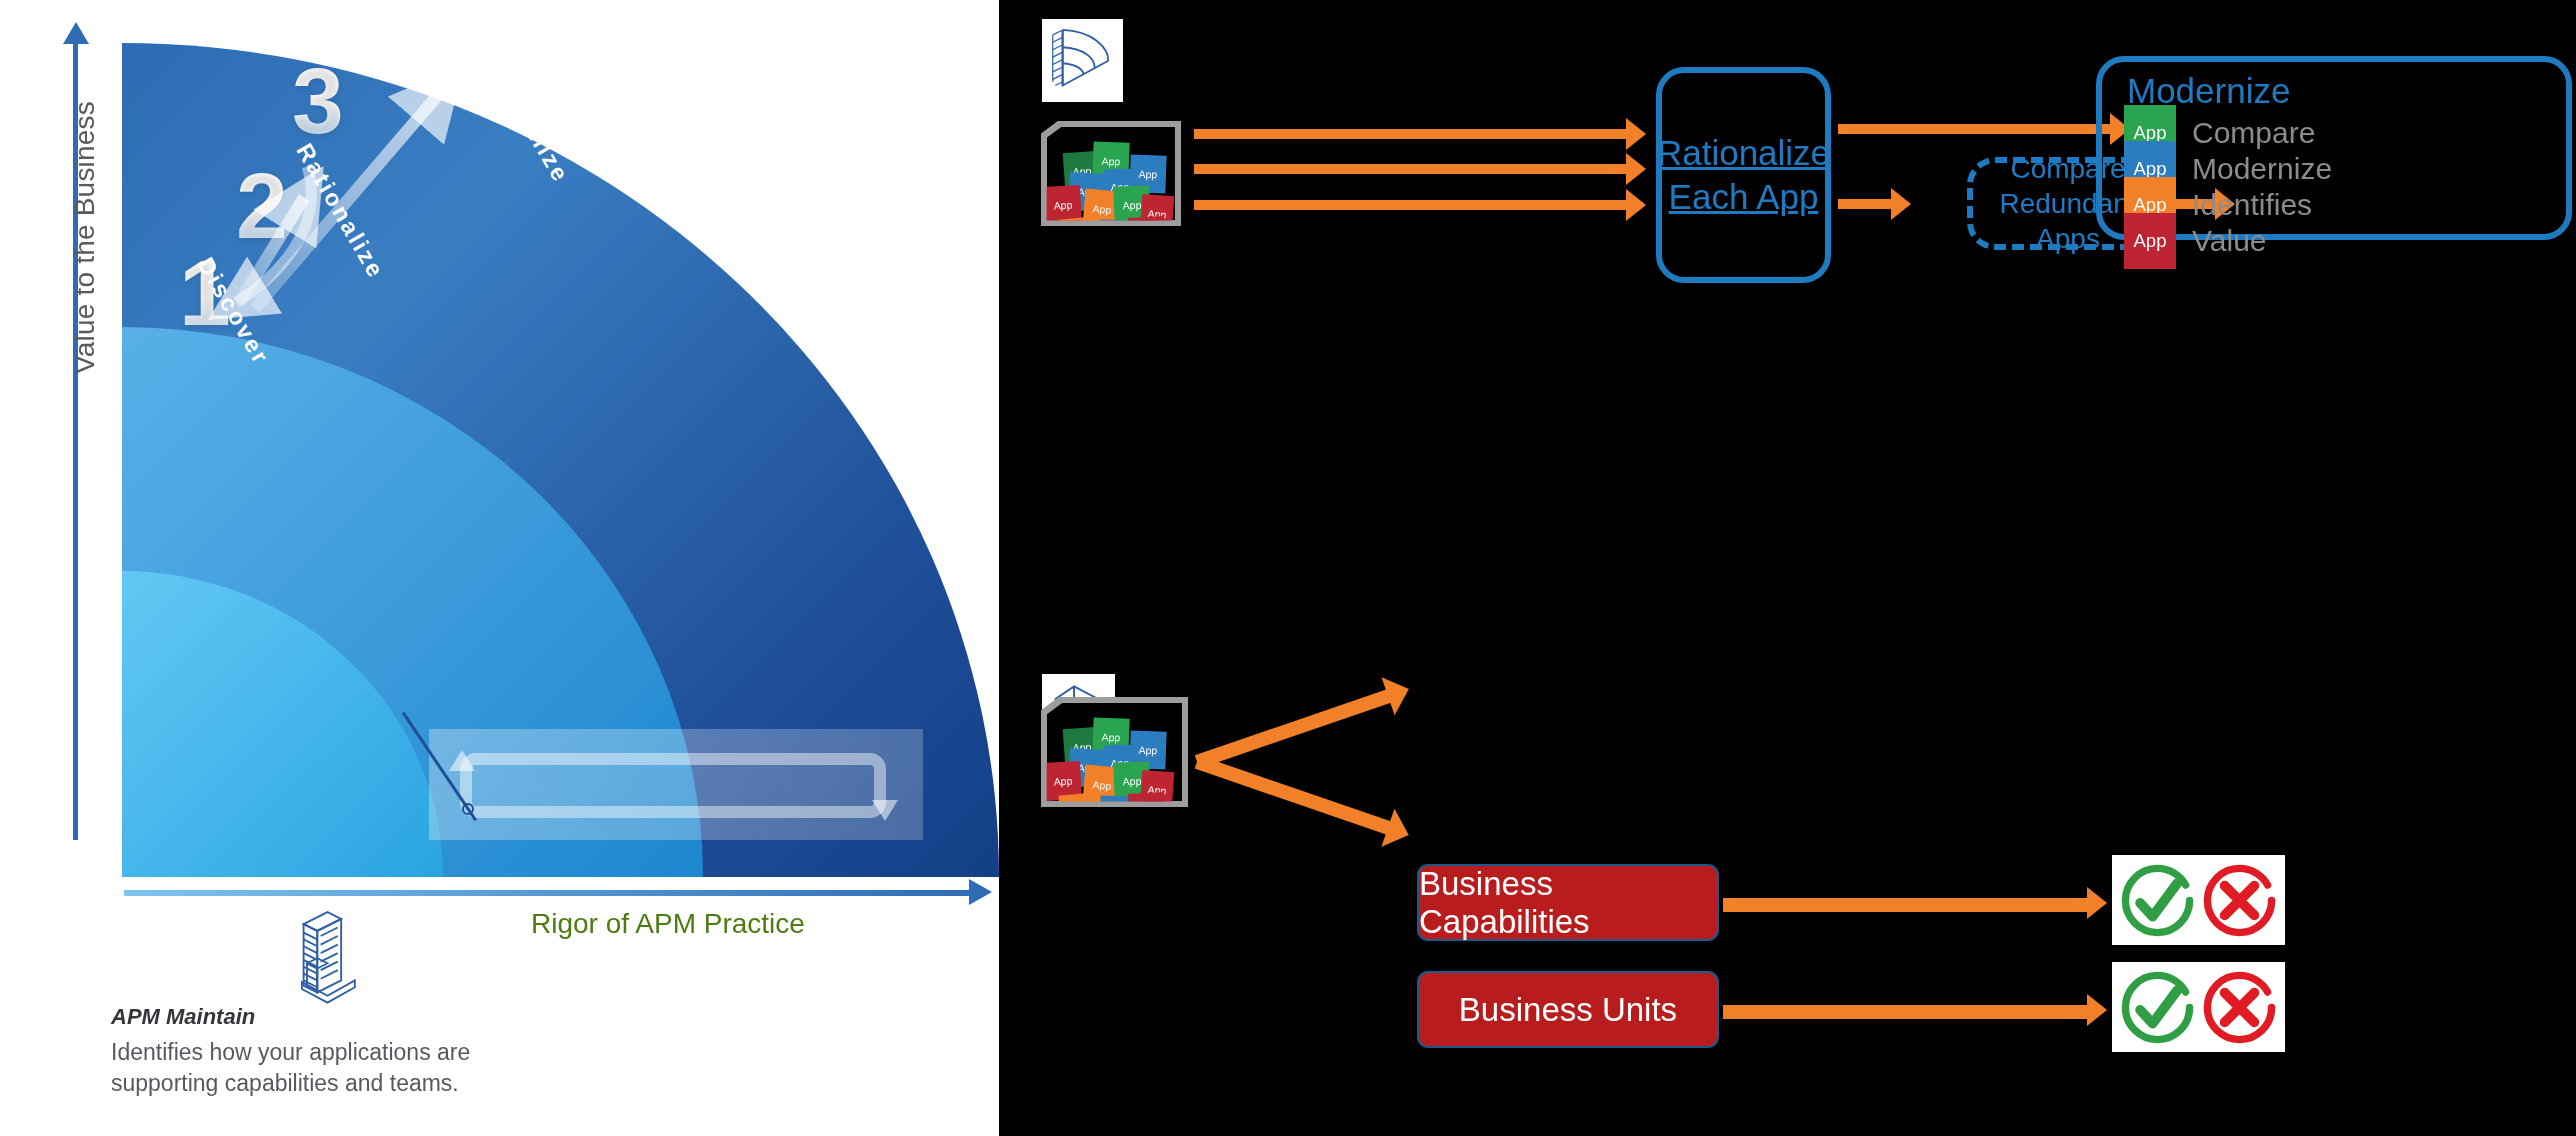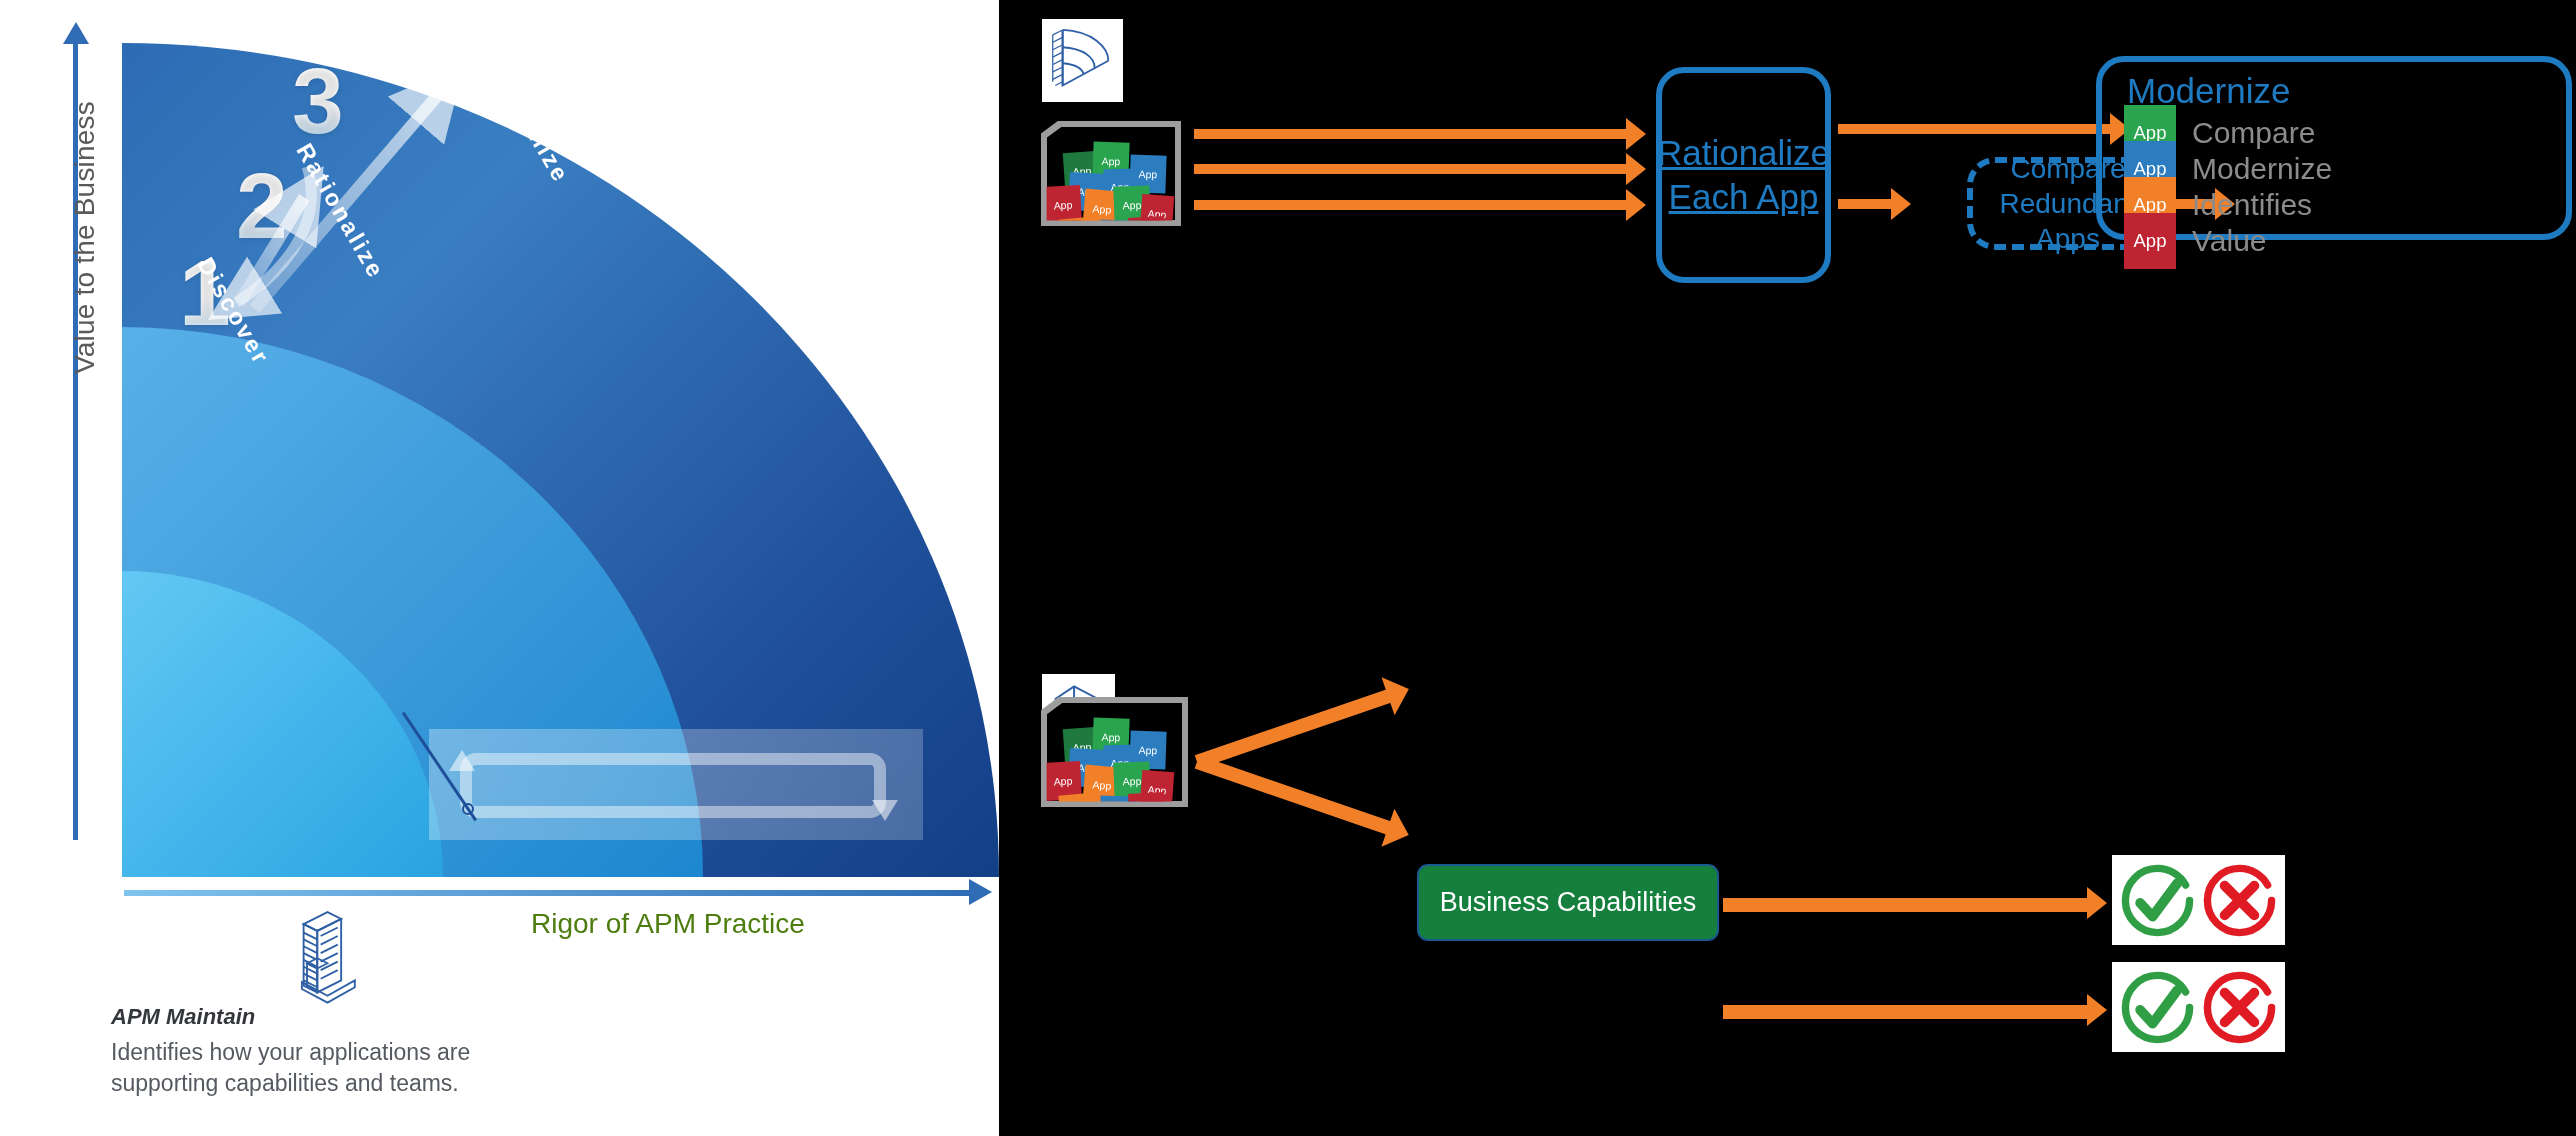--- a/index.html
+++ b/index.html
@@ -104,22 +104,22 @@
   .mod-label { margin-left:16px; font-size:30px; color:#8c8c8c; white-space:nowrap; }
 
   
   .oarrow { position:absolute; height:10px; background:#f18028; }
   .oarrow::after { content:""; position:absolute; right:-18.5px; top:-11px;
     border-top:16px solid transparent; border-bottom:16px solid transparent; border-left:20px solid #f18028; }
   .oarrow-diag { position:absolute; height:13.6px; background:#f18028; transform-origin:left center; }
   .oarrow-diag::after { content:""; position:absolute; right:-20px; top:-13px;
     border-top:20px solid transparent; border-bottom:20px solid transparent; border-left:22px solid #f18028; }
 
-  .bu-btn { position:absolute; background:#15803d; border:2.5px solid #1b5a8e; border-radius:11px;
-            display:flex; align-items:center; justify-content:center; color:#fff; font-size:27px; }
+  .bu-btn { position:absolute; background:#b91c1c; border:2.5px solid #1b5a8e; border-radius:11px;
+            display:flex; align-items:center; justify-content:center; color:#fff; font-size:33px; }
 
   .mark-card { position:absolute; background:#fff; display:flex; align-items:center; justify-content:center; gap:3.7px; }
   .mark-card svg { display:block; }
 </style>
 </head>
 <body>
 
 <div id="root">
 
   <div id="left-panel">
@@ -345,20 +345,23 @@
           <div class="app-tile" style="left: 99px; top: 147px; width: 32px; height: 36px; background: rgb(31, 122, 63); transform: rotate(-3deg);">App</div>
         </div>
     </div>
 
     <div class="oarrow-diag" style="left:198px;top:755px;width:204px;transform:rotate(-19deg);"></div>
     <div class="oarrow-diag" style="left:198px;top:755px;width:204px;transform:rotate(19deg);"></div>
 
     <div class="bu-btn" style="left:418px;top:864px;width:302px;height:77px;">
       <span>Business Capabilities</span>
     </div>
+    <div class="bu-btn" style="left:418px;top:971px;width:302px;height:77px;">
+      <span>Business Units</span>
+    </div>
 
     <div class="oarrow" style="left:724px;top:898px;width:365px;height:13.6px;"></div>
     <div class="oarrow" style="left:724px;top:1005px;width:365px;height:13.6px;"></div>
 
     <div class="mark-card" style="left:1113px;top:855px;width:173px;height:90px;">
       <svg width="79" height="79" viewBox="0 0 64 64">
         <circle cx="32" cy="32" r="26" fill="none" stroke="#2f9e44" stroke-width="6" stroke-linecap="round" stroke-dasharray="150 14"></circle>
         <path d="M18 34 L28 45 L48 18" fill="none" stroke="#2f9e44" stroke-width="8" stroke-linecap="round" stroke-linejoin="round"></path>
       </svg>
       <svg width="79" height="79" viewBox="0 0 64 64">

